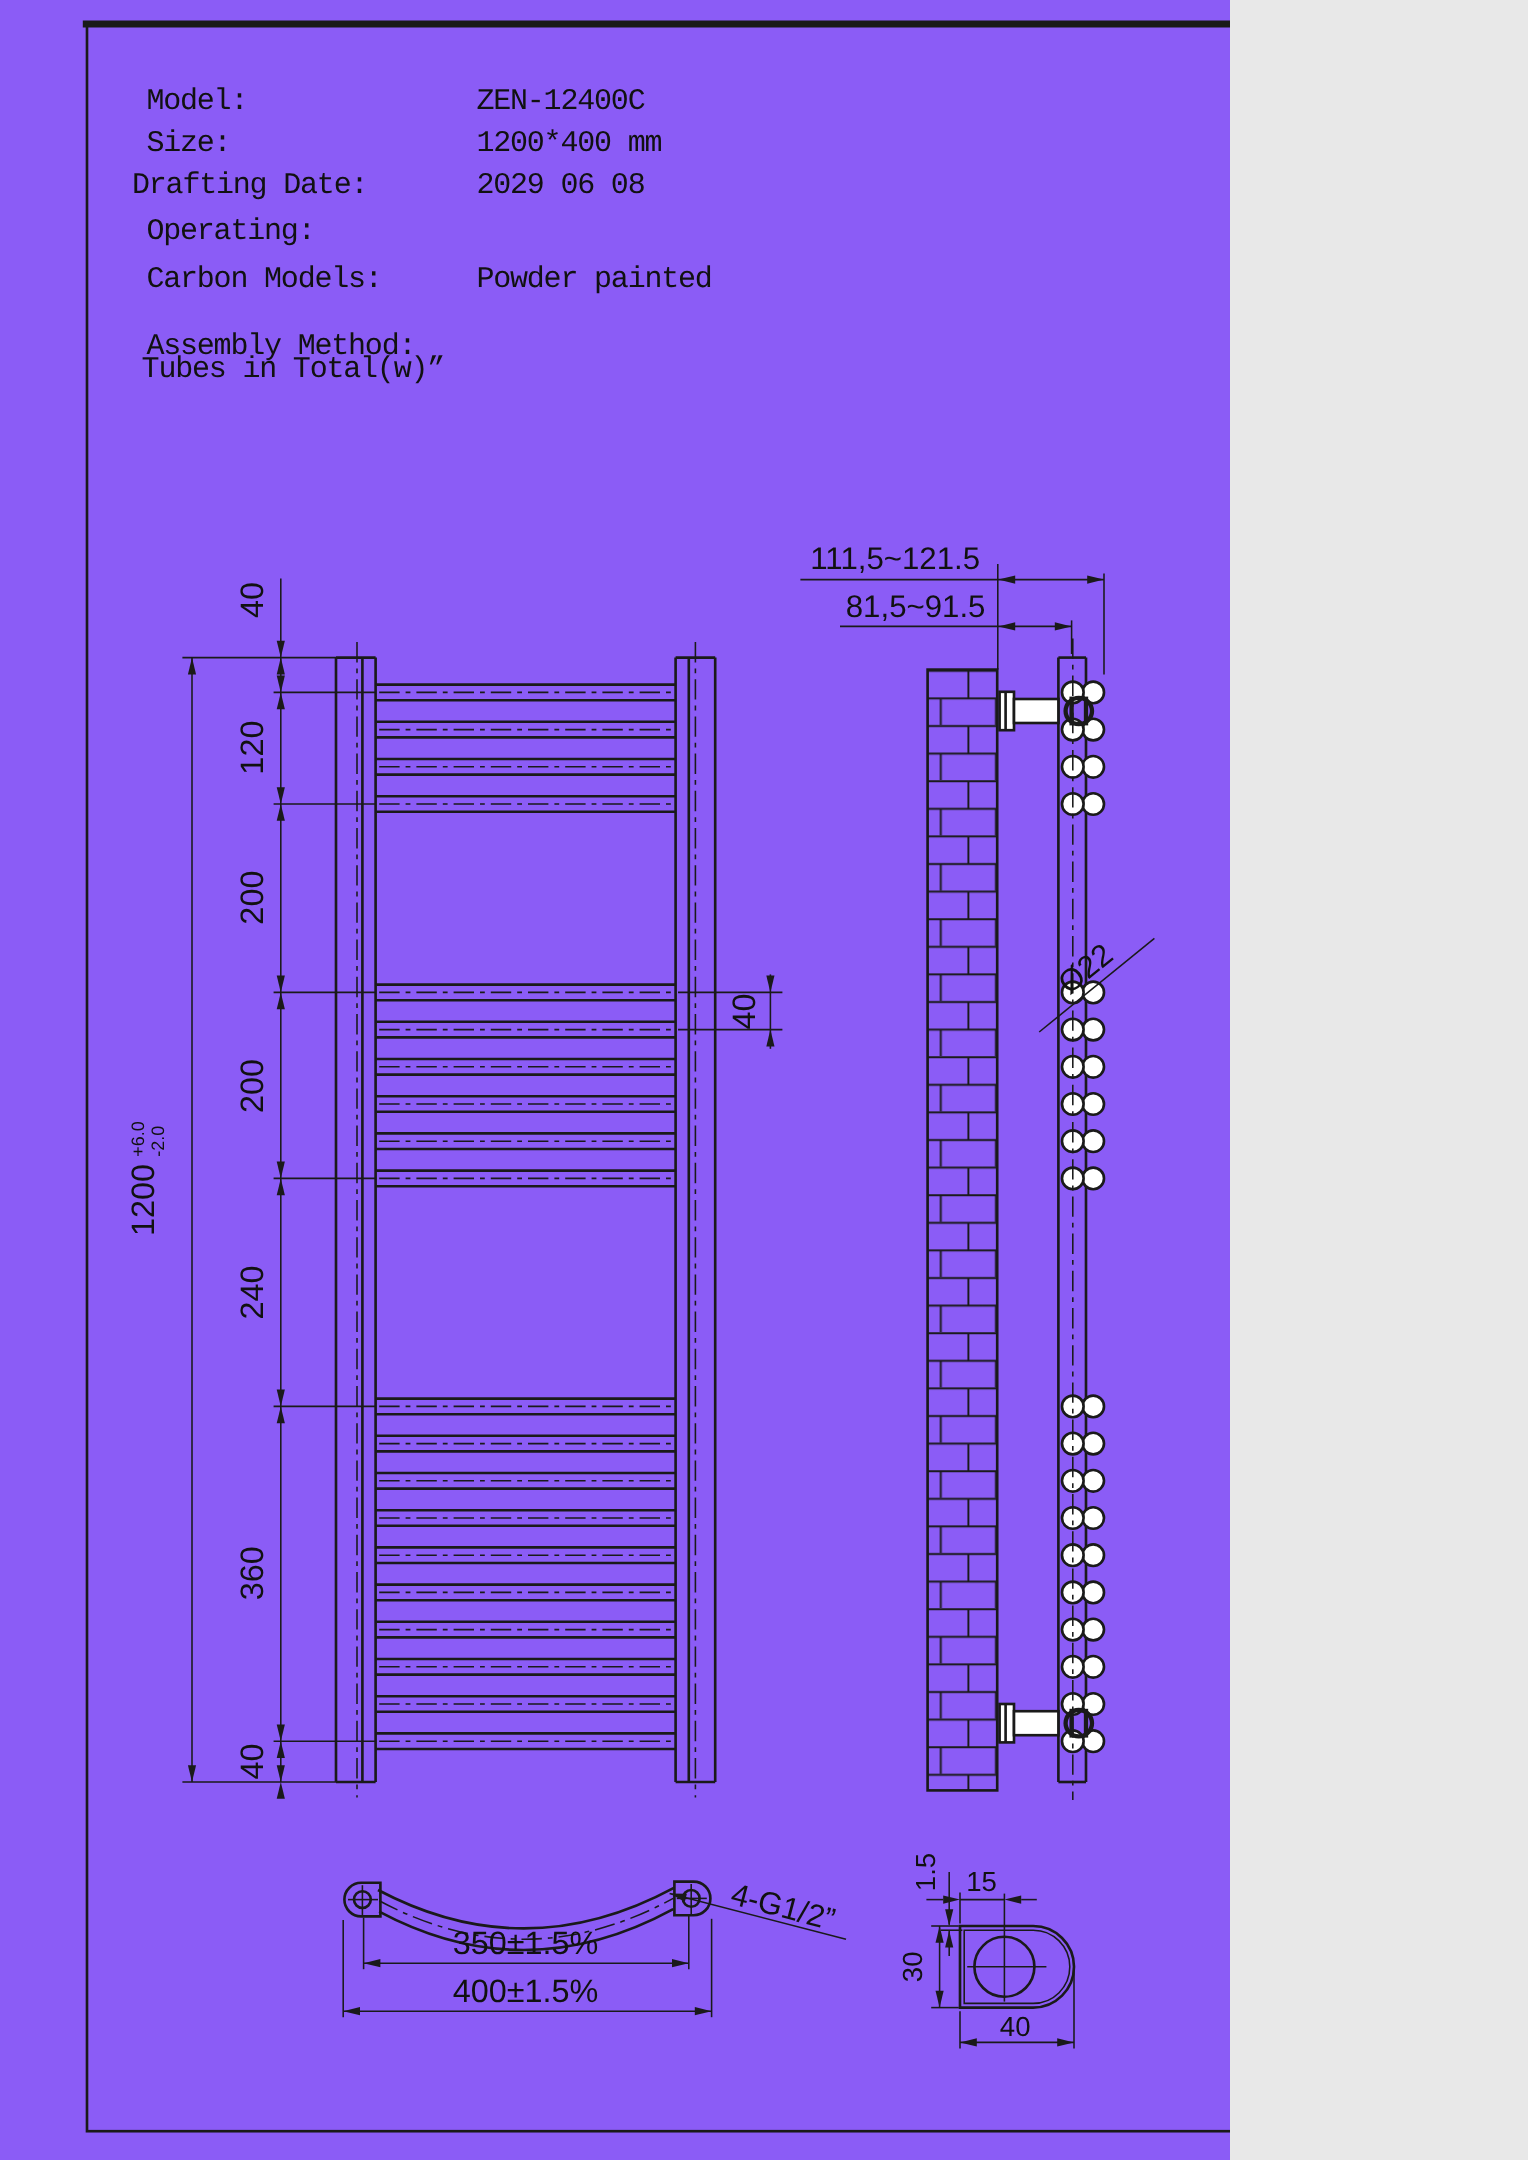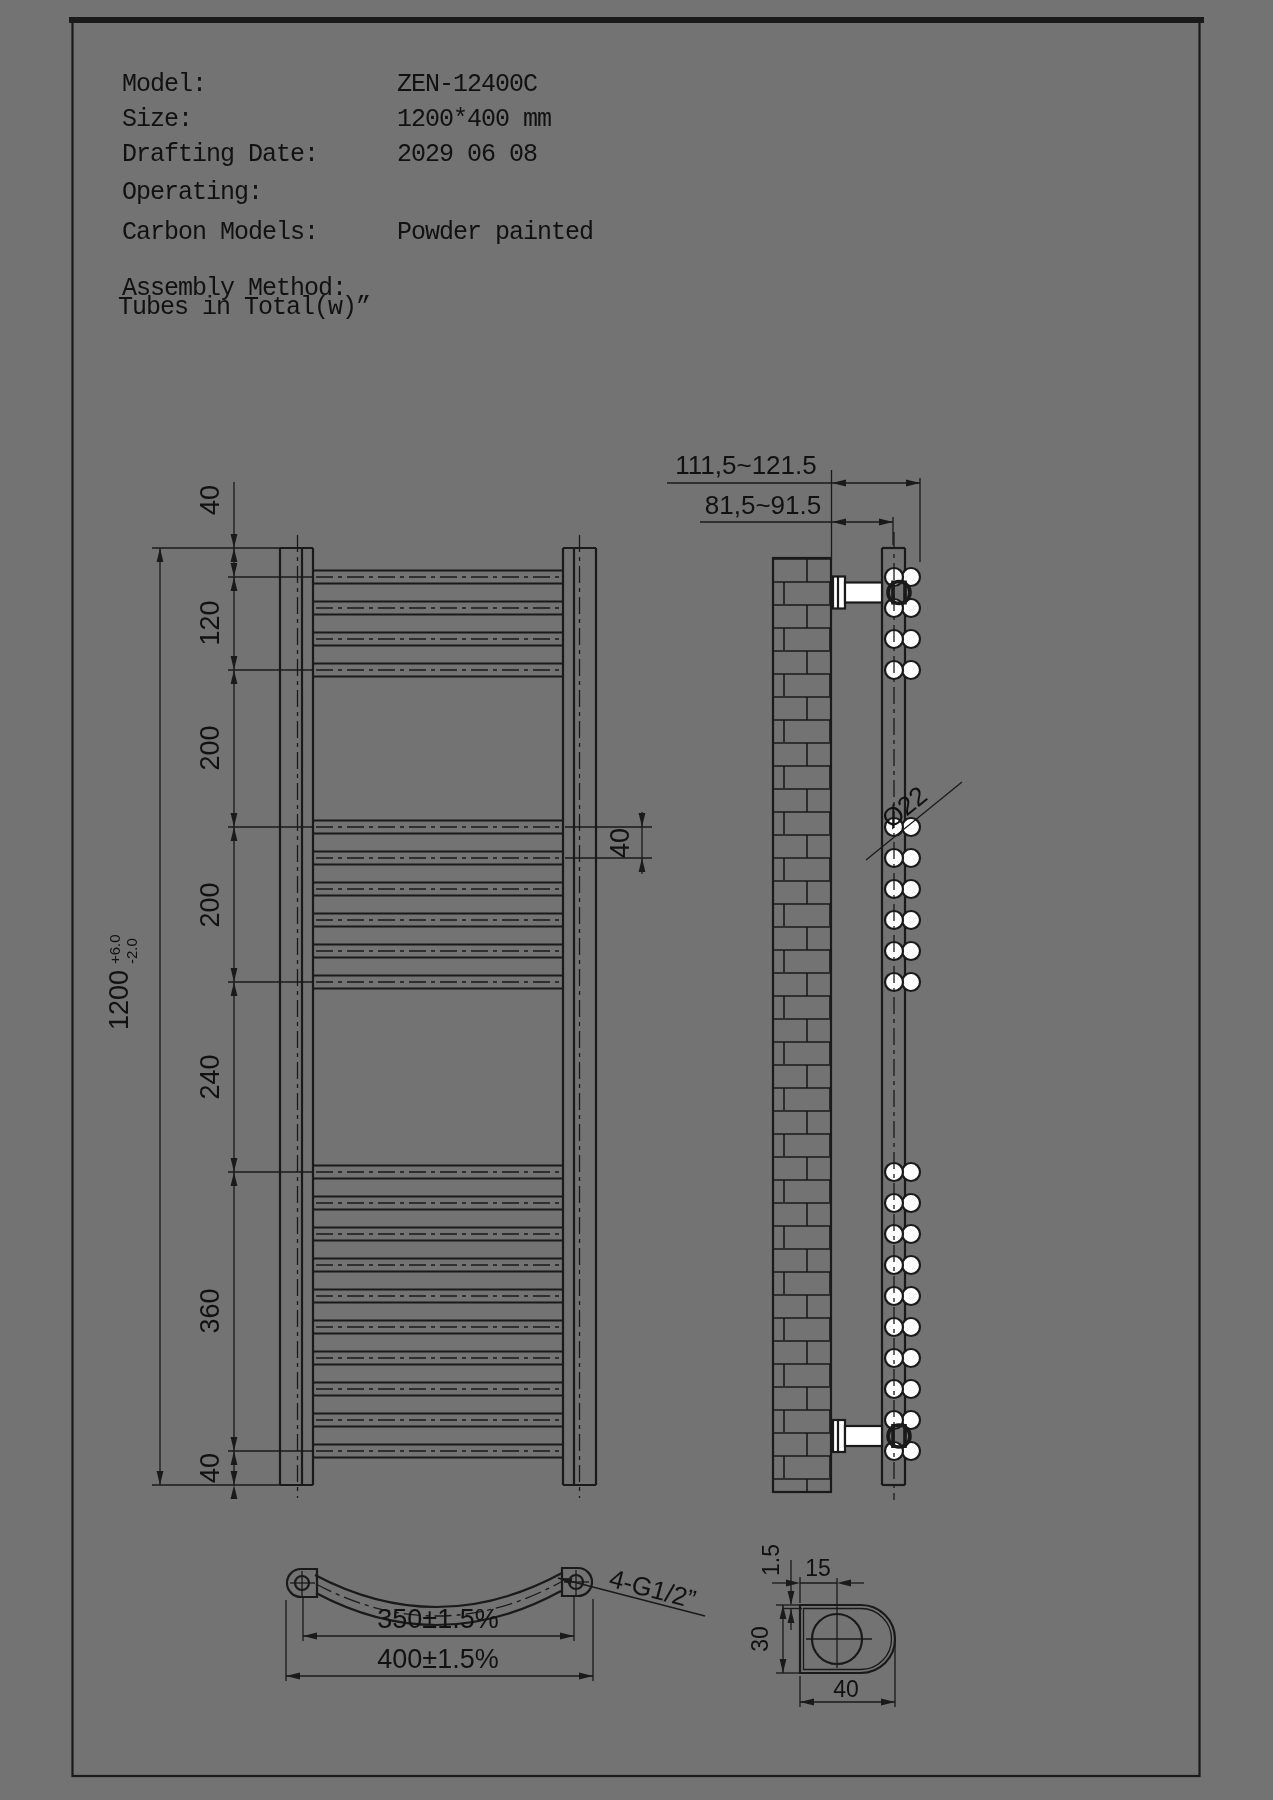--- a/index.html
+++ b/index.html
@@ -1,16 +1,16 @@
 <!DOCTYPE html>
 <html><head>
 <meta charset="utf-8">
 <style>
   html,body{margin:0;padding:0;background:#e8e8e8}
-  .page{position:relative;width:1273px;height:1800px;background:#737373;color:#1a1a1a;
+  .page{position:relative;width:1025px;height:1800px;background:#8b5cf6;color:#1a1a1a;
         font-family:"Liberation Mono",monospace;overflow:hidden}
   .spec{position:absolute;font-size:25px;letter-spacing:-1px;white-space:pre;color:#111}
   svg{position:absolute;left:0;top:0}
   .l1{stroke-width:1.3}
   .l2{stroke-width:2.2}
   .l4{stroke-width:3.6}
   .cl{stroke-width:1.3;stroke-dasharray:17 5 4 5}
   text{font-family:"Liberation Sans",sans-serif;fill:#111;stroke:none !important}
   .dim{font-size:27px;text-anchor:middle}
   .dimS{font-size:26px;text-anchor:middle}
@@ -20,21 +20,21 @@
 </style>
 </head>
 <body>
 
 <div class="page">
 
   <div class="spec" style="left:122px;top:70px">Model:</div>
   <div class="spec" style="left:397px;top:70px">ZEN-12400C</div>
   <div class="spec" style="left:122px;top:105px">Size:</div>
   <div class="spec" style="left:397px;top:105px">1200*400 mm</div>
-  <div class="spec" style="left:122px;top:140px">Drafting Date:</div>
+  <div class="spec" style="left:110px;top:140px">Drafting Date:</div>
   <div class="spec" style="left:397px;top:140px">2029 06 08</div>
   <div class="spec" style="left:122px;top:178px">Operating:</div>
   <div class="spec" style="left:122px;top:218px">Carbon Models:</div>
   <div class="spec" style="left:397px;top:218px">Powder painted</div>
   <div class="spec" style="left:122px;top:274px">Assembly Method:</div>
   <div class="spec" style="left:118px;top:293px">Tubes in Total(w)”</div>
 
   <svg width="1273" height="1800" viewBox="0 0 1273 1800">
     <defs>
       <pattern id="brick" x="773" y="558" width="46" height="46" patternUnits="userSpaceOnUse">

